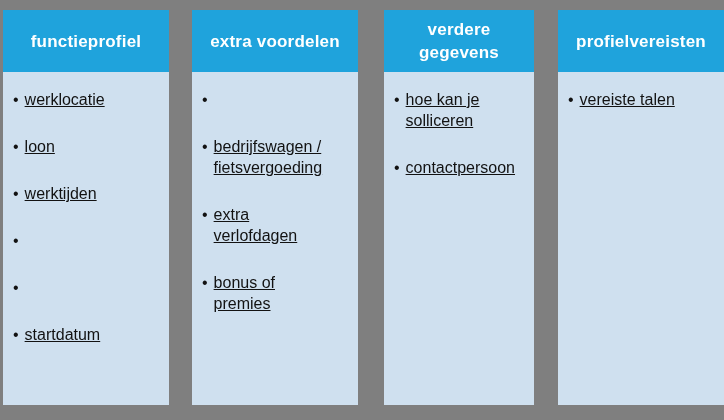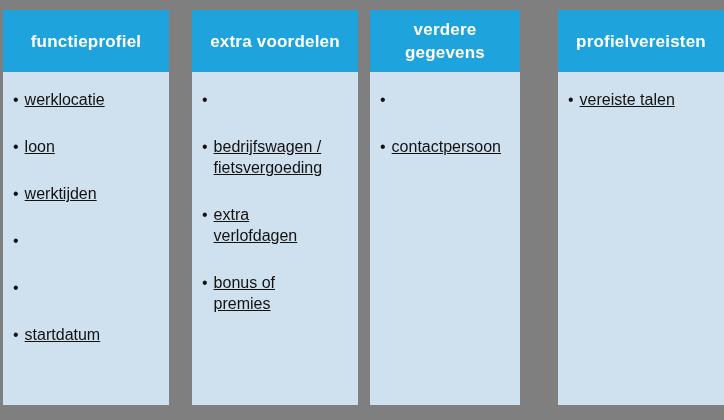--- a/index.html
+++ b/index.html
@@ -26,21 +26,21 @@
   .col {
     position: absolute;
     top: 10px;
     width: 166px;
     height: 395px;
     display: flex;
     flex-direction: column;
   }
   .col-0 { left: 3px; }
   .col-1 { left: 192px; }
-  .col-2 { left: 354px; padding-left: 16px; }
+  .col-2 { left: 368px; padding-left: 16px; }
   .col-3 { left: 558px; border-radius: 11px; }
   .hdr {
     height: 62px;
     flex: 0 0 62px;
     background: var(--header-bg);
     color: var(--header-text);
     display: flex;
     align-items: center;
     justify-content: center;
     text-align: center;
@@ -139,20 +139,22 @@
     </div>
   </div>
 
   <div class="col col-2">
     <div class="hdr">verdere
 gegevens</div>
     <div class="colbody">
       <ul class="blist">
         <li>
             <span class="bullet">•</span>
+            <span class="txt">hoe kan je
+solliceren</span>
           </li>
         <li>
             <span class="bullet">•</span>
             <span class="txt">contactpersoon</span>
           </li>
       </ul>
     </div>
   </div>
 
   <div class="col col-3">

